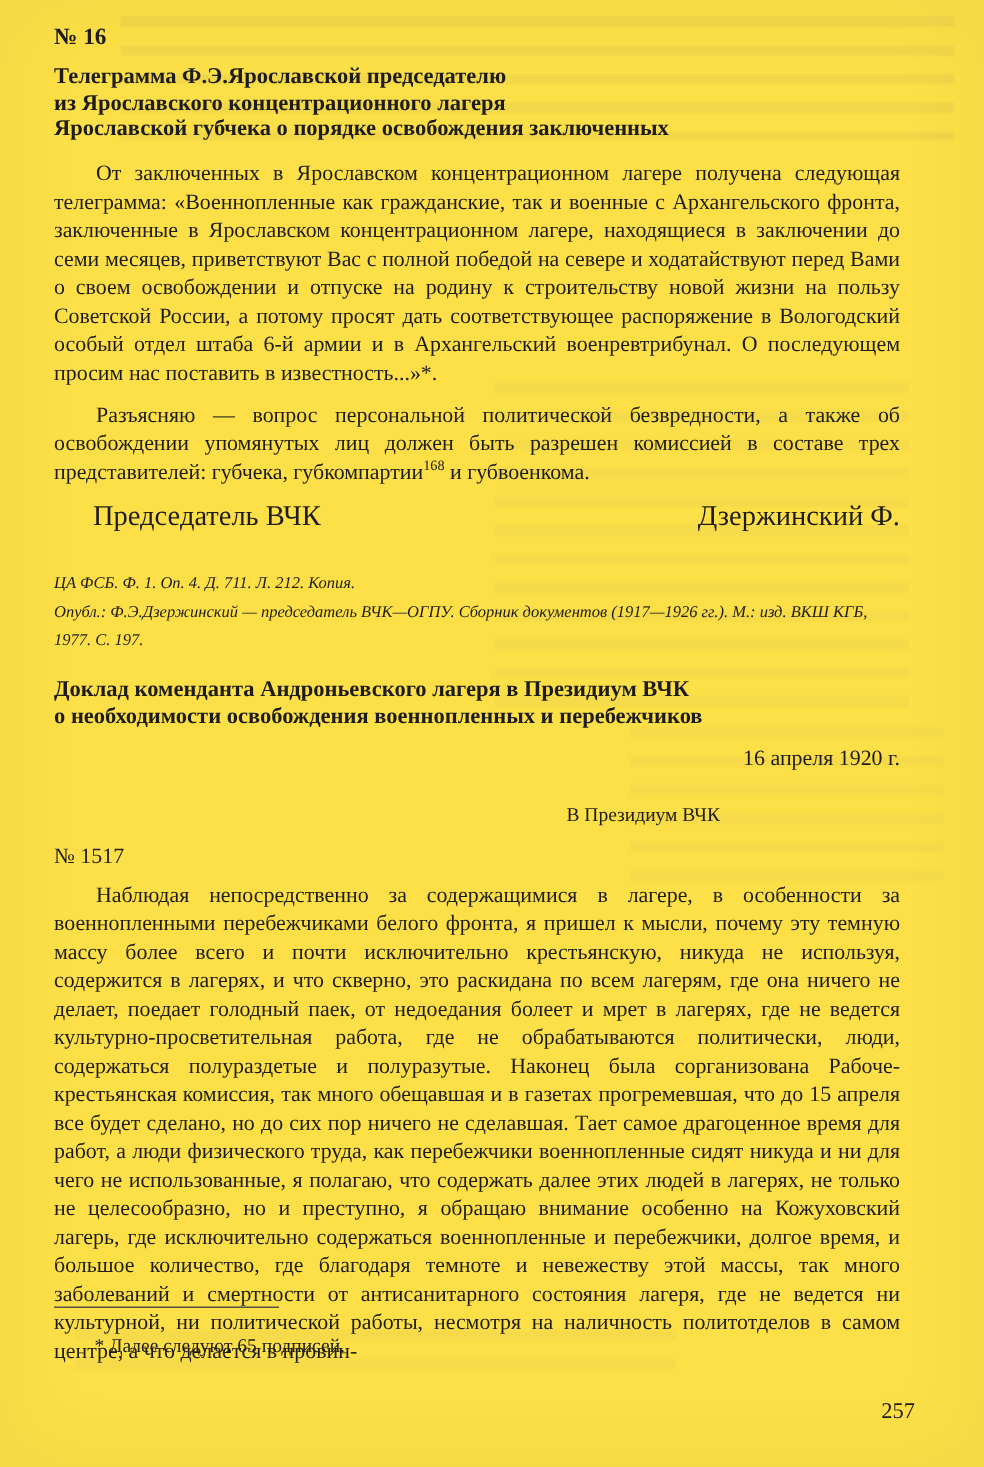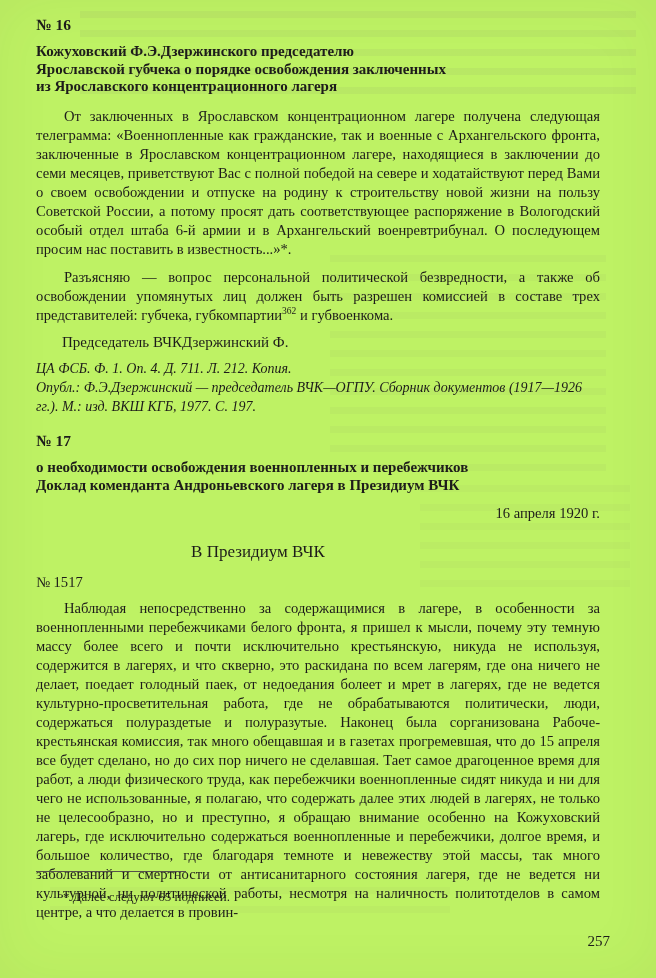--- a/index.html
+++ b/index.html
@@ -1,20 +1,20 @@
 <!DOCTYPE html>
 <html><head>
 <meta charset="utf-8">
 <style>
   html, body { margin: 0; padding: 0; background: #e8e7e2; }
   .page {
     position: relative;
     width: 656px;
     height: 978px;
-    background: #bef264;
+    background: #fde047;
     overflow: hidden;
     font-family: "Liberation Serif", "DejaVu Serif", serif;
     color: #1d1c1a;
     box-shadow: inset 0 0 60px rgba(60,55,40,.06);
   }
   
   .bleed {
     position: absolute;
     pointer-events: none;
     opacity: .55;
@@ -33,30 +33,30 @@
   .doc-num   { font-weight: bold; font-size: 15.5px; margin: 0 0 9px; }
   .doc-title { font-weight: bold; font-size: 15px; line-height: 17.5px; margin: 0 0 11px; }
   .doc-title span { display: block; }
   .doc-date  { text-align: right; font-size: 14.6px; margin: 0 0 7px; }
   .body-para {
     font-size: 14.6px; line-height: 19px;
     text-align: justify; text-indent: 28px;
     margin: 0 0 9px;
   }
   .signature-row {
-    display: flex; 
-    font-size: 15px; margin: 8px 0 9px;
+    display: flex; justify-content: space-between;
+    font-size: 19px; margin: 8px 0 24px;
   }
   .sig-left  { margin-left: 26px; }
   .source {
-    font-style: italic; font-size: 14px; line-height: 18.5px;
+    font-style: italic; font-size: 11px; line-height: 18.5px;
     margin: 0 0 1px;
   }
   .doc17-section { margin-top: 16px; }
-  .addressee { font-size: 17px; text-align: center; margin: 20px 120px 3px 0; }
+  .addressee { font-size: 13px; text-align: right; margin: 20px 120px 3px 0; }
   .doc-ref-num { font-size: 14.6px; margin: 12px 0 8px; }
   .u { text-underline-offset: 2.5px; text-decoration-thickness: 1.1px; }
   sup { font-size: 9.5px; line-height: 0; vertical-align: super; }
   .footnote-block { position: absolute; left: 36px; bottom: 56px; width: 420px; }
   .footnote-rule  { width: 150px; border-top: 1px solid #55514a; margin: 0 0 5px; }
   .footnote-text  { font-size: 13px; margin: 17px; text-indent: 10px; }
   .page-number { position: absolute; right: 46px; bottom: 28px; font-size: 15px; }
 </style>
 </head>
 <body>
@@ -66,39 +66,38 @@
   <div class="bleed" style="left:80px; top:6px; width:556px; height:88px;"></div>
   <div class="bleed" style="left:330px; top:250px; width:276px; height:225px; opacity:.4;"></div>
   <div class="bleed" style="left:420px; top:480px; width:210px; height:115px; opacity:.35;"></div>
   <div class="bleed" style="left:50px; top:882px; width:400px; height:34px; opacity:.35;"></div>
 
   <div class="content">
 
     <section>
       <h2 class="doc-num">№ 16</h2>
       <h3 class="doc-title">
-        <span>Кожуховский Ф.Э.Дзержинского председателю</span>
+        <span>Телеграмма Ф.Э.Ярославской председателю</span>
+        <span>из Ярославского концентрационного лагеря</span>
         <span>Ярославской губчека о порядке освобождения заключенных</span>
-        <span>из Ярославского концентрационного лагеря</span>
       </h3>
       <p class="body-para">От заключенных в Ярославском концентрационном лагере получена следующая телеграмма: «Военнопленные как гражданские, так и военные с Архангельского фронта, заключенные в Ярославском концентрационном лагере, находящиеся в заключении до семи месяцев, приветствуют Вас с полной победой на севере и ходатайствуют перед Вами о своем освобождении и отпуске на родину к строительству новой жизни на пользу Советской России, а потому просят дать соответствующее распоряжение в Вологодский особый отдел штаба 6-й армии и в Архангельский военревтрибунал. О последующем просим нас поставить в известность...»*.</p>
-      <p class="body-para"><span>Разъясняю — вопрос персональной политической безвредности, а также об освобождении упомянутых лиц должен быть разрешен комиссией в составе трех представителей: губчека, губкомпартии</span><sup>362</sup><span> и губвоенкома.</span></p>
+      <p class="body-para"><span>Разъясняю — вопрос персональной политической безвредности, а также об освобождении упомянутых лиц должен быть разрешен комиссией в составе трех представителей: губчека, губкомпартии</span><sup>168</sup><span> и губвоенкома.</span></p>
       <div class="signature-row">
         <span class="sig-left">Председатель ВЧК</span>
         <span class="sig-right">Дзержинский Ф.</span>
       </div>
       <p class="source">ЦА ФСБ. Ф. 1. Оп. 4. Д. 711. Л. 212. Копия.</p>
       <p class="source">Опубл.: Ф.Э.Дзержинский — председатель ВЧК—ОГПУ. Сборник документов (1917—1926 гг.). М.: изд. ВКШ КГБ, 1977. С. 197.</p>
     </section>
 
     <section class="doc17-section">
-      <h2 class="doc-num">№ 17</h2>
       <h3 class="doc-title">
+        <span>Доклад коменданта Андроньевского лагеря в Президиум ВЧК</span>
         <span>о необходимости освобождения военнопленных и перебежчиков</span>
-        <span>Доклад коменданта Андроньевского лагеря в Президиум ВЧК</span>
       </h3>
       <div class="doc-date">16 апреля 1920 г.</div>
       <div class="addressee">В Президиум ВЧК</div>
       <div class="doc-ref-num">№ 1517</div>
       <p class="body-para"><span class="u">Наблюдая непосредственно за содержащимися в лагере, в особенности за военнопленными перебежчиками белого фронта,</span><span> я пришел к мысли, почему эту темную массу более всего и почти исключительно крестьянскую, никуда не используя, содержится в лагерях, и что скверно, это раскидана по всем лагерям, где она ничего не делает, поедает голодный паек, от недоедания болеет и мрет в лагерях, где </span><span class="u">не ведется культурно-просветительная работа, где не обрабатываются политически, люди, содержаться полураздетые и полуразутые. Наконец была сорганизована Рабоче-крестьянская комиссия,</span><span> так много обещавшая и в газетах прогремевшая, что до 15 апреля все будет </span><span class="u">сделано,</span><span> но до сих пор </span><span class="u">ничего не сделавшая.</span><span> Тает самое драгоценное время для работ, а люди физического труда, как перебежчики военнопленные сидят </span><span class="u">никуда и ни для чего не использованные,</span><span> я полагаю, что содержать далее этих людей в лагерях, </span><span class="u">не только не целесообразно, но и преступно,</span><span> я обращаю внимание особенно на </span><span class="u">Кожуховский лагерь, где исключительно содержаться военнопленные</span><span> и перебежчики, долгое время, и большое количество, где благодаря темноте и невежеству этой массы, так много заболеваний и смертности от антисанитарного состояния лагеря, где не ведется ни культурной, ни политической работы, несмотря на наличность политотделов в самом центре, а что делается в провин-</span></p>
     </section>
 
     <div class="footnote-block">
       <div class="footnote-rule"></div>
       <p class="footnote-text">* Далее следуют 65 подписей.</p>

